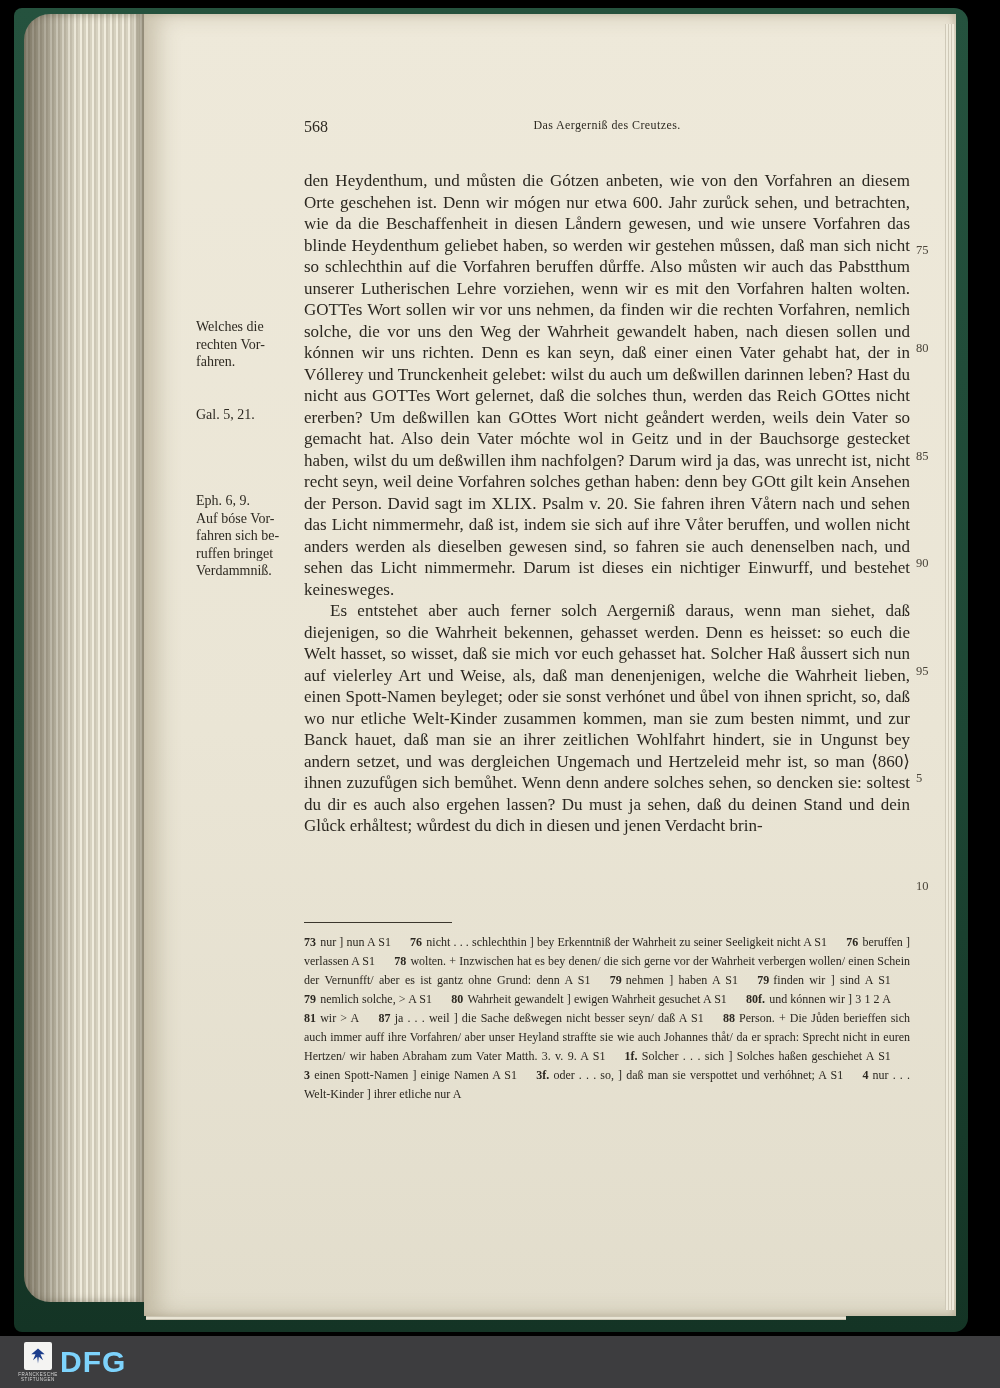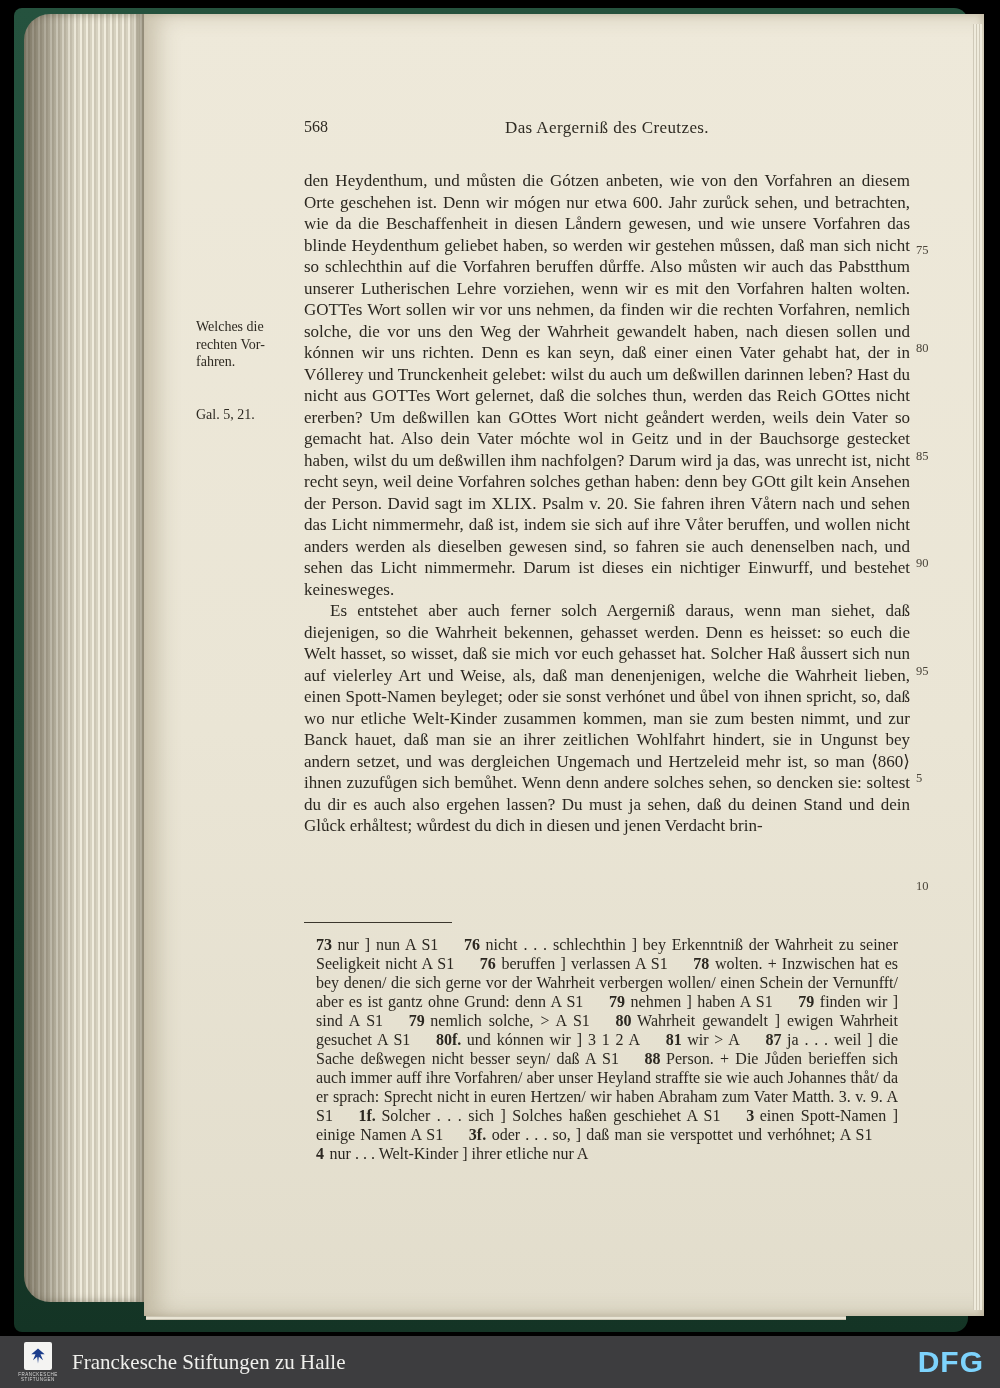--- a/index.html
+++ b/index.html
@@ -11,44 +11,44 @@
         background:linear-gradient(180deg,#25523e 0%,#1d4634 55%,#143425 100%);
         border-radius:8px 14px 14px 8px;}
   .fore-edge{position:absolute;left:10px;top:6px;width:120px;height:1288px;
         border-radius:26px 0 0 26px;
         background:
           linear-gradient(90deg,rgba(50,42,24,.55) 0%,rgba(50,42,24,0) 45%),
           repeating-linear-gradient(90deg,#d7d2c0 0 2px,#f0ecdd 2px 4px,#cdc7b5 4px 6px);
         box-shadow:inset -6px 0 8px rgba(60,50,30,.45);}
   .page{position:absolute;left:130px;top:6px;width:812px;height:1302px;
         background:linear-gradient(180deg,#eee9da 0%,#eae5d5 55%,#e2ddcc 100%);
-        box-shadow:inset 14px 0 22px rgba(110,96,60,.28), inset -3px 0 6px rgba(110,96,60,.22);padding-left:28px;}
+        box-shadow:inset 14px 0 22px rgba(110,96,60,.28), inset -3px 0 6px rgba(110,96,60,.22);}
   .right-stack{position:absolute;right:2px;top:10px;width:9px;height:1286px;
         background:repeating-linear-gradient(90deg,#cfc9b8 0 1px,#efebdc 1px 3px);}
   .bottom-stack{position:absolute;left:132px;bottom:12px;width:700px;height:8px;
         background:repeating-linear-gradient(0deg,#c9c3b1 0 1px,#e9e5d5 1px 3px);}
 
   
   .pg-header{position:absolute;left:160px;top:104px;width:606px;height:22px;color:#2e2a22;}
   .pagenum{position:absolute;left:0;top:0;font-size:16px;}
-  .runtitle{display:block;text-align:center;font-size:17px;letter-spacing:.4px;}
+  .runtitle{display:block;text-align:center;font-size:12px;letter-spacing:.4px;}
 
   .mnote{position:absolute;left:52px;width:102px;font-size:14px;line-height:17.5px;
          color:#2e2a22;white-space:pre-line;}
 
   .pg-body{position:absolute;left:160px;top:156px;width:606px;color:#2b2720;}
   .para{margin:0;font-size:17px;line-height:21.5px;text-align:justify;}
   .para.indent{text-indent:26px;}
   .it{}
 
   .lnum{position:absolute;left:772px;font-size:12.5px;color:#4a453a;}
 
   .apparatus{position:absolute;left:160px;top:908px;width:606px;color:#2b2720;}
   .app-rule{width:148px;border-top:1.6px solid #3a362c;margin-bottom:10px;}
-  .app-text{margin:12px;font-size:16px;line-height:19px;text-align:justify;}
+  .app-text{margin:0;font-size:12px;line-height:19px;text-align:justify;}
   .app-ref{font-weight:700;margin-right:.35em;}
   .gap{display:inline-block;width:1.6em;}
 
   
   .footer-bar{position:absolute;left:0;right:0;bottom:0;height:52px;background:#3d3d3f;
         display:flex;align-items:center;padding:0 16px;box-sizing:border-box;}
   .logo{display:flex;flex-direction:column;align-items:center;width:44px;}
   .logo-box{width:28px;height:28px;background:#f4f4f2;border-radius:2px;
         display:flex;align-items:center;justify-content:center;}
   .logo-caption{margin-top:2px;text-align:center;color:#d9d9d9;
@@ -71,20 +71,25 @@
 
       <div class="pg-header">
         <span class="pagenum">568</span>
         <span class="runtitle">Das Aergerniß des Creutzes.</span>
       </div>
 
       <div class="mnote" style="top:304px">Welches die
 rechten Vor-
 fahren.</div>
       <div class="mnote" style="top:392px">Gal. 5, 21.</div>
+      <div class="mnote" style="top:478px">Eph. 6, 9.
+Auf bóse Vor-
+fahren sich be-
+ruffen bringet
+Verdammniß.</div>
 
       <div class="lnum" style="top:229px">75</div>
       <div class="lnum" style="top:327px">80</div>
       <div class="lnum" style="top:435px">85</div>
       <div class="lnum" style="top:542px">90</div>
       <div class="lnum" style="top:650px">95</div>
       <div class="lnum" style="top:757px">5</div>
       <div class="lnum" style="top:865px">10</div>
 
       <div class="pg-body">
@@ -104,17 +109,16 @@
       <div class="logo-box">
         <svg width="20" height="20" viewBox="0 0 24 24">
           <path d="M12 3 L4 10 L9 10 L6 17 L11 13 L12 21 L13 13 L18 17 L15 10 L20 10 Z" fill="#1c3e8c"></path>
         </svg>
       </div>
       <div class="logo-caption">
         <div>FRANCKESCHE</div>
         <div>STIFTUNGEN</div>
       </div>
     </div>
-    <div class="institution">Franckesche Stiftungen zu Halle</div>
     <div class="dfg">DFG</div>
   </div>
 
 </div>
 
 </body></html>

